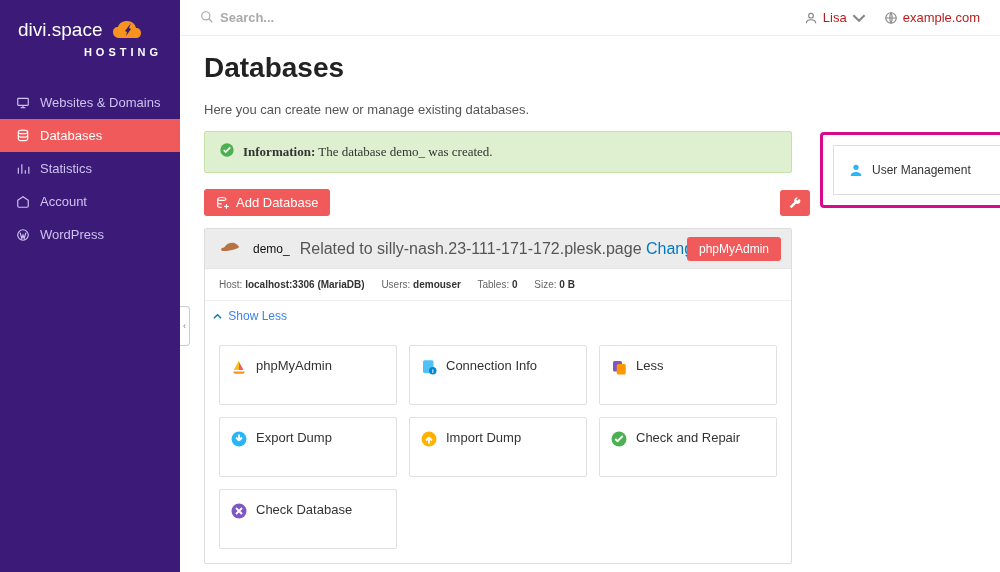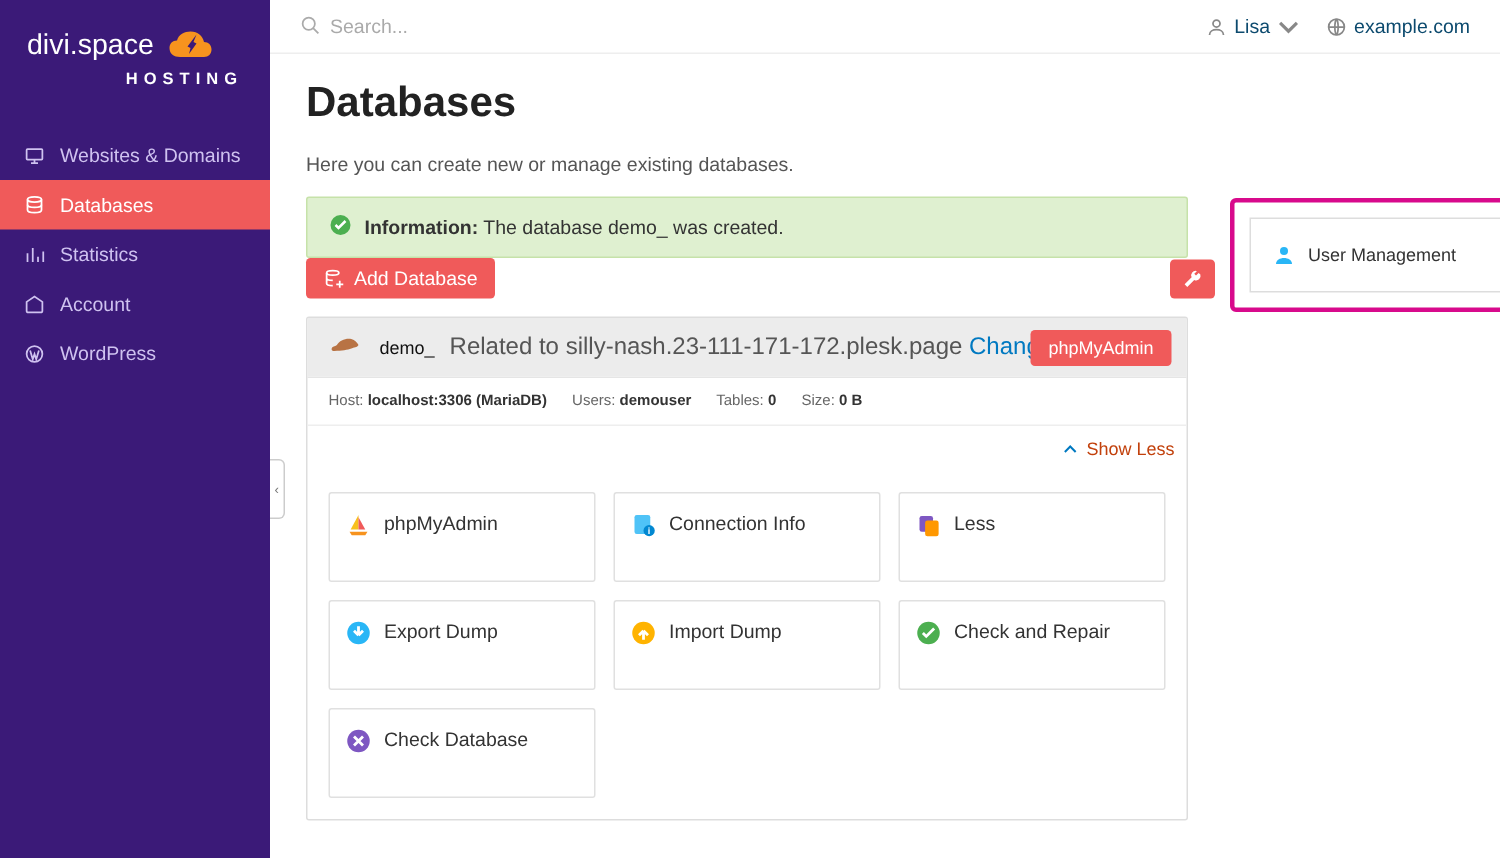--- a/index.html
+++ b/index.html
@@ -14,51 +14,51 @@
 .logo-sub { display: block; font-size: 11px; letter-spacing: 4px; text-align: right; font-weight: 700; margin-top: 2px; }
 .cloud { position: relative; display: inline-block; vertical-align: -6px; margin-left: 4px; }
 .nav-item { display: flex; align-items: center; padding: 9px 16px; color: #cfc2f0; font-size: 13px; cursor: pointer; gap: 10px; }
 .nav-item.active { background: #f05a5a; color: #fff; }
 .nav-icon { width: 14px; height: 14px; display: inline-flex; align-items: center; justify-content: center; }
 .nav-icon svg { width: 14px; height: 14px; }
 
 
 .main { flex: 1; display: flex; flex-direction: column; position: relative; }
 .topbar { display: flex; align-items: center; padding: 10px 20px; border-bottom: 1px solid #eee; font-size: 13px; color: #888; }
-.search-wrap { display: flex; gap: 6px; flex: 1; }
+.search-wrap { display: flex; gap: 6px; flex: 1; font-weight: bold; }
 .top-right { display: flex; align-items: center; gap: 18px; }
-.top-item { display: flex; align-items: center; gap: 5px; color: #0c4a6e; cursor: pointer; }
+.top-item { display: flex; align-items: center; gap: 5px; color: #b91c1c; cursor: pointer; }
 .top-item svg { width: 14px; height: 14px; }
 
 .content { padding: 16px 24px; position: relative; }
 .page-title { font-size: 28px; font-weight: 600; color: #222; margin-bottom: 18px; }
 .intro { font-size: 13px; color: #555; margin-bottom: 14px; }
 
-.info-banner { background: #dff0d0; border: 1px solid #c6e2a9; padding: 10px 14px; display: flex; align-items: center; gap: 8px; font-size: 13px; color: #333; margin-bottom: 0; width: 588px; border-radius: 2px; }
+.info-banner { background: #dff0d0; border: 1px solid #c6e2a9; padding: 10px 14px; display: flex; align-items: center; gap: 8px; font-size: 13px; color: #333; margin-bottom: 16px; width: 588px; border-radius: 2px; font-family: Liberation Serif, serif; }
 .info-banner .check-icon svg { width: 16px; height: 16px; }
 
 .toolbar { display: flex; align-items: center; gap: 8px; margin-bottom: 12px; width: 606px; }
 .btn { display: inline-flex; align-items: center; gap: 6px; padding: 6px 12px; border-radius: 3px; font-size: 13px; cursor: pointer; border: none; }
 .btn-primary { background: #f05a5a; color: #fff; }
 .btn-tools { background: #f05a5a; color: #fff; padding: 6px 8px; margin-left: auto; }
 .btn-tools svg { width: 14px; height: 14px; }
 
 .db-card { border: 1px solid #ddd; width: 588px; border-radius: 2px; }
 .db-header { background: #ececec; padding: 10px 14px; display: flex; align-items: center; gap: 10px; position: relative; }
 .db-name { font-size: 12px; font-weight: 400; color: #111; }
 .db-related { font-size: 16px; color: #555; }
 .db-related a { color: #0079c1; text-decoration: none; }
 .btn-phpmyadmin { position: absolute; right: 10px; top: 8px; background: #f05a5a; color: #fff; padding: 5px 12px; border-radius: 3px; font-size: 12px; cursor: pointer; }
 
 .db-meta { padding: 10px 14px; font-size: 10px; color: #333; border-top: 1px solid #e5e5e5; }
 .db-meta span.label { color: #666; }
 .db-meta strong { font-weight: 600; }
 .db-meta .seg { margin-right: 14px; }
 
-.show-less { text-align: right; padding: 8px; font-size: 12px; color: #c2410c; cursor: pointer; border-top: 1px solid #eee; }
+.show-less { text-align: left; padding: 8px; font-size: 12px; color: #3b82f6; cursor: pointer; border-top: 1px solid #eee; }
 .show-less svg { width: 9px; height: 9px; vertical-align: -1px; margin-right: 3px; }
 
 .tiles { padding: 14px; display: grid; grid-template-columns: repeat(3, 1fr); gap: 12px; }
 .tile { border: 1px solid #e0e0e0; padding: 12px 10px 28px; display: flex; align-items: flex-start; gap: 8px; font-size: 13px; color: #333; cursor: pointer; background: #fff; min-height: 60px; border-radius: 2px; }
 .tile-icon { width: 18px; height: 18px; display: inline-flex; align-items: center; justify-content: center; }
 .tile-icon svg { width: 18px; height: 18px; }
 
 
 .usermgmt { position: absolute; right: -16px; top: 96px; border: 3px solid #d80a8c; padding: 10px; border-radius: 4px; background: #fff; }
 .usermgmt-inner { border: 1px solid #ddd; padding: 16px 22px 16px 14px; width: 170px; display: flex; align-items: center; gap: 8px; font-size: 12px; background: #fff; }

